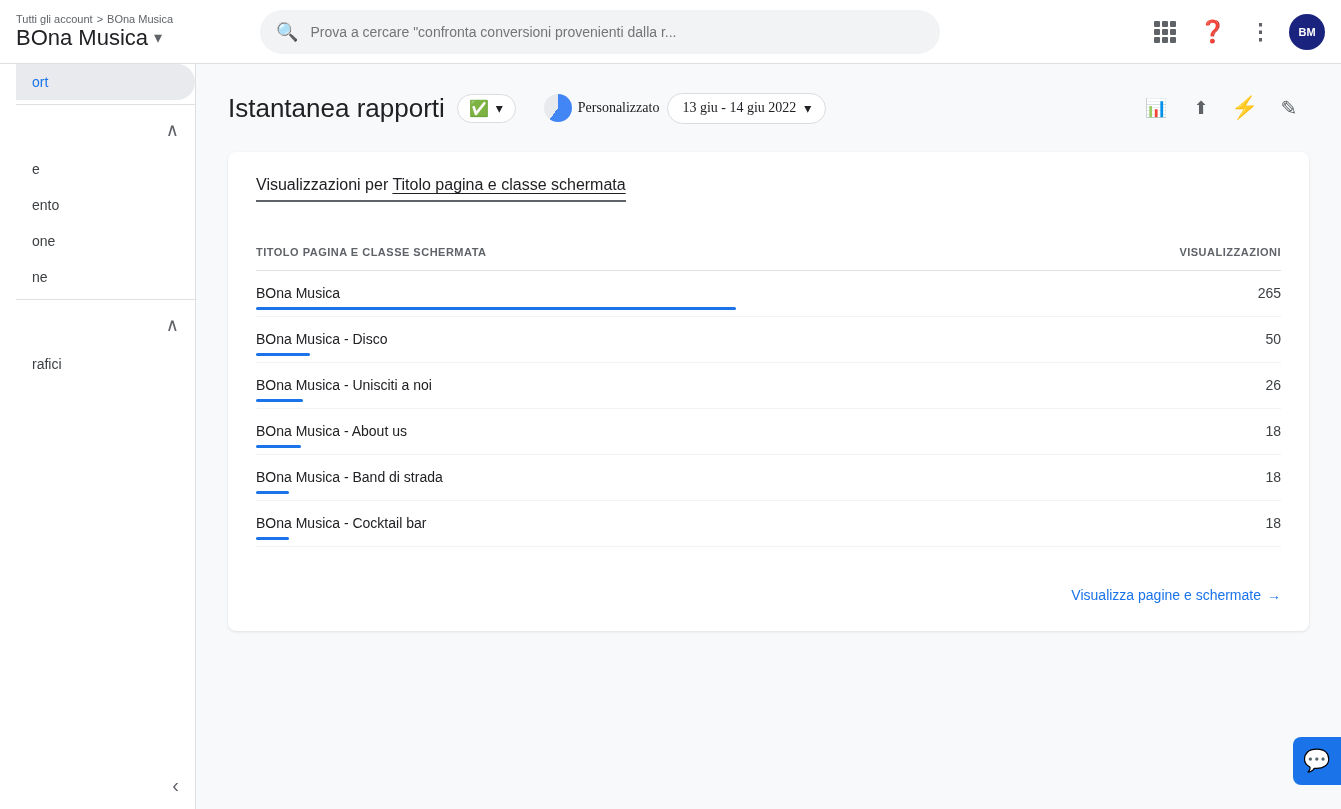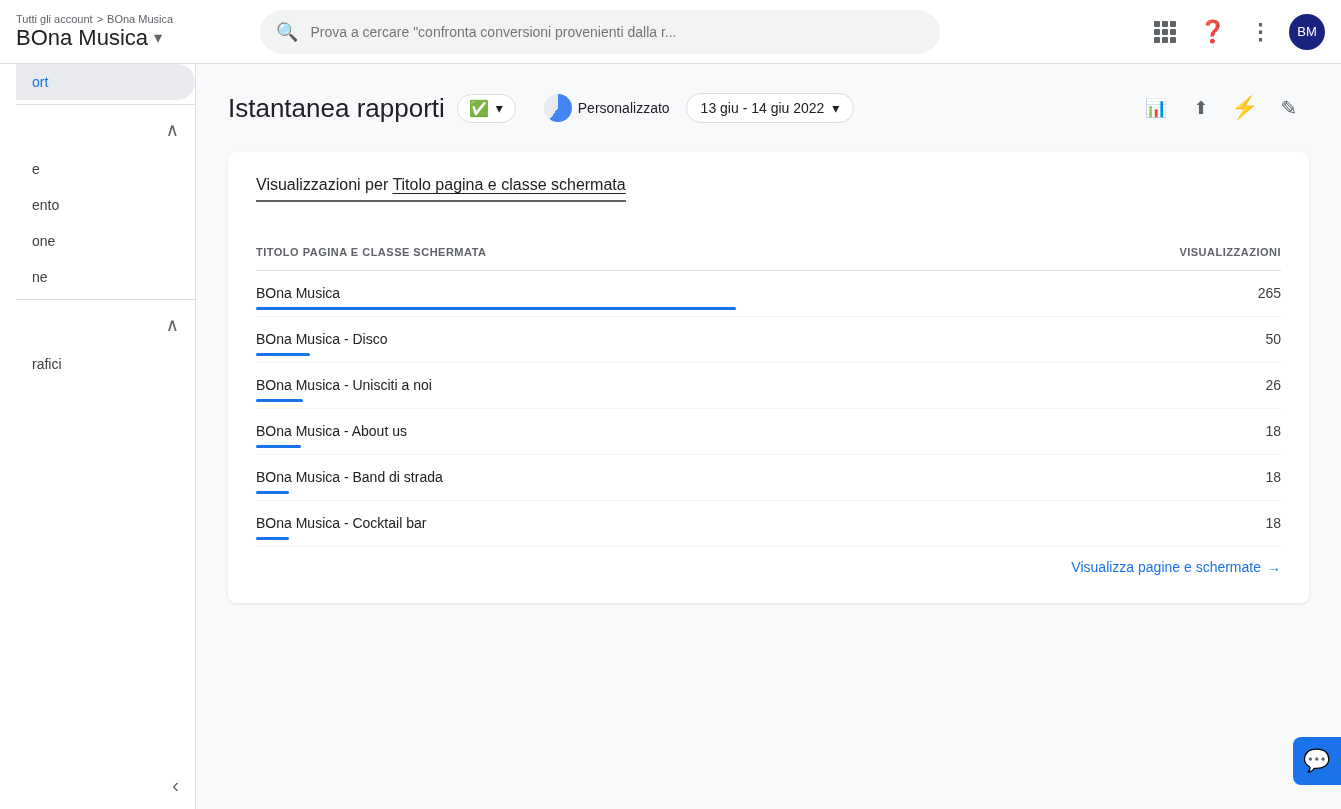--- a/index.html
+++ b/index.html
@@ -81,24 +81,24 @@
       color: #5f6368;
     }
     .avatar {
       width: 36px;
       height: 36px;
       border-radius: 50%;
       background: #1a237e;
       display: flex;
       align-items: center;
       justify-content: center;
-      font-size: 13px;
+      font-size: 11px;
       color: #fff;
       cursor: pointer;
-      font-weight: normal;
+      font-weight: bold;
     }
     .grid-icon {
       display: grid;
       grid-template-columns: repeat(3, 6px);
       gap: 2px;
     }
     .grid-icon span {
       width: 6px; height: 6px;
       background: #5f6368;
       border-radius: 1px;
@@ -306,21 +306,21 @@
     .bar {
       height: 3px;
       background: #1a73e8;
       border-radius: 2px;
     }
 
     
     .card-footer {
       display: flex;
       justify-content: flex-end;
-      margin-top: 12px;
+      margin-top: 40px;
     }
     .footer-link {
       color: #1a73e8;
       font-size: 14px;
       text-decoration: none;
       display: flex;
       align-items: center;
       gap: 6px;
       cursor: pointer;
       font-weight: 500;
@@ -437,21 +437,21 @@
   <div class="main-content">
 
     <div class="page-header">
       <span class="page-title">Istantanea rapporti</span>
 
       <div class="status-badge">
         <span class="check-icon">✅</span>
         <span>▾</span>
       </div>
 
-      <div style="display:flex;align-items:center;gap:8px;margin-left:16px;">
+      <div style="display:flex;align-items:center;margin-left:16px;font-family:Liberation Serif, serif;">
         <div class="personalizzato-badge">
           <div style="width:28px;height:28px;border-radius:50%;background:conic-gradient(#4285f4 0deg 216deg, #e8eaed 216deg 360deg);"></div>
           <span>Personalizzato</span>
         </div>
 
         <div class="date-range">
           <span>13 giu - 14 giu 2022</span>
           <span>▾</span>
         </div>
       </div>

